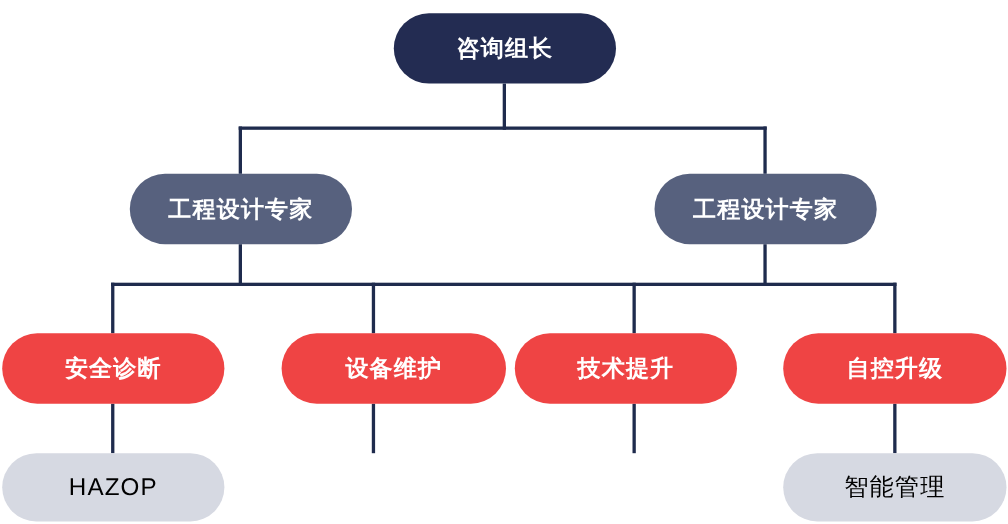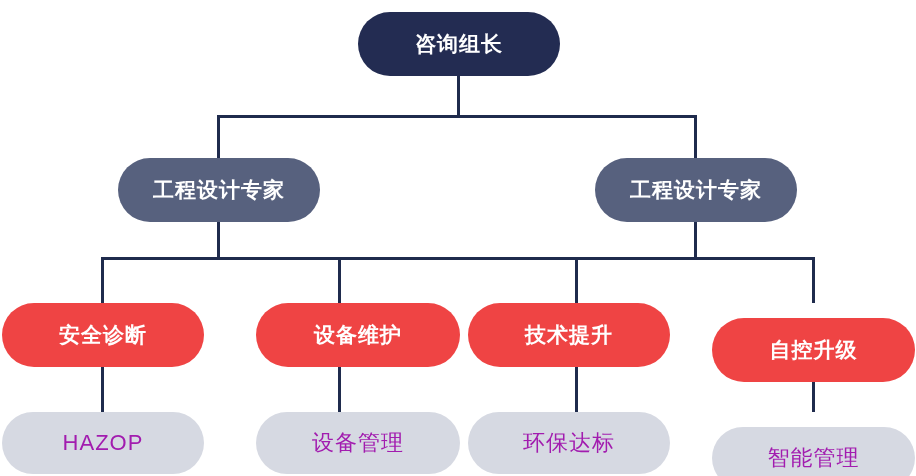--- a/index.html
+++ b/index.html
@@ -32,28 +32,28 @@
   }
   .lvl1 { background: #232c52; top: 12px;  left: 358px; width: 202px; }
   .lvl2 { background: #57617e; top: 158px; width: 202px; }
   .lvl2.a { left: 118px; }
   .lvl2.b { left: 595px; }
   .lvl3 { background: #ef4444; top: 303px; }
   .lvl4 {
     background: #d6d9e2;
     top: 412px;
     height: 62px;
-    color: #a21caf;
+    color: #000000;
     font-weight: 400;
     font-size: 22px;
   }
   .c1 { left: 2px;   width: 202px; }
   .c2 { left: 256px; width: 204px; }
   .c3 { left: 468px; width: 202px; }
-  .c4 { left: 712px; width: 203px; margin-top: 15px; }
+  .c4 { left: 712px; width: 203px; }
   .line {
     position: absolute;
     background: #1f2b4d;
   }
   
   .ln-root-v   { left: 457px; top: 76px;  width: 3px;   height: 42px; }
   .ln-h1       { left: 217px; top: 115px; width: 480px; height: 3px; }
   .ln-h1-dl    { left: 217px; top: 115px; width: 3px;   height: 43px; }
   .ln-h1-dr    { left: 694px; top: 115px; width: 3px;   height: 43px; }
   
@@ -95,17 +95,15 @@
 
   <div class="pill lvl2 a">工程设计专家</div>
   <div class="pill lvl2 b">工程设计专家</div>
 
   <div class="pill lvl3 c1">安全诊断</div>
   <div class="pill lvl3 c2">设备维护</div>
   <div class="pill lvl3 c3">技术提升</div>
   <div class="pill lvl3 c4">自控升级</div>
 
   <div class="pill lvl4 c1">HAZOP</div>
-  <div class="pill lvl4 c2">设备管理</div>
-  <div class="pill lvl4 c3">环保达标</div>
   <div class="pill lvl4 c4">智能管理</div>
 
 </div>
 
 </body></html>

